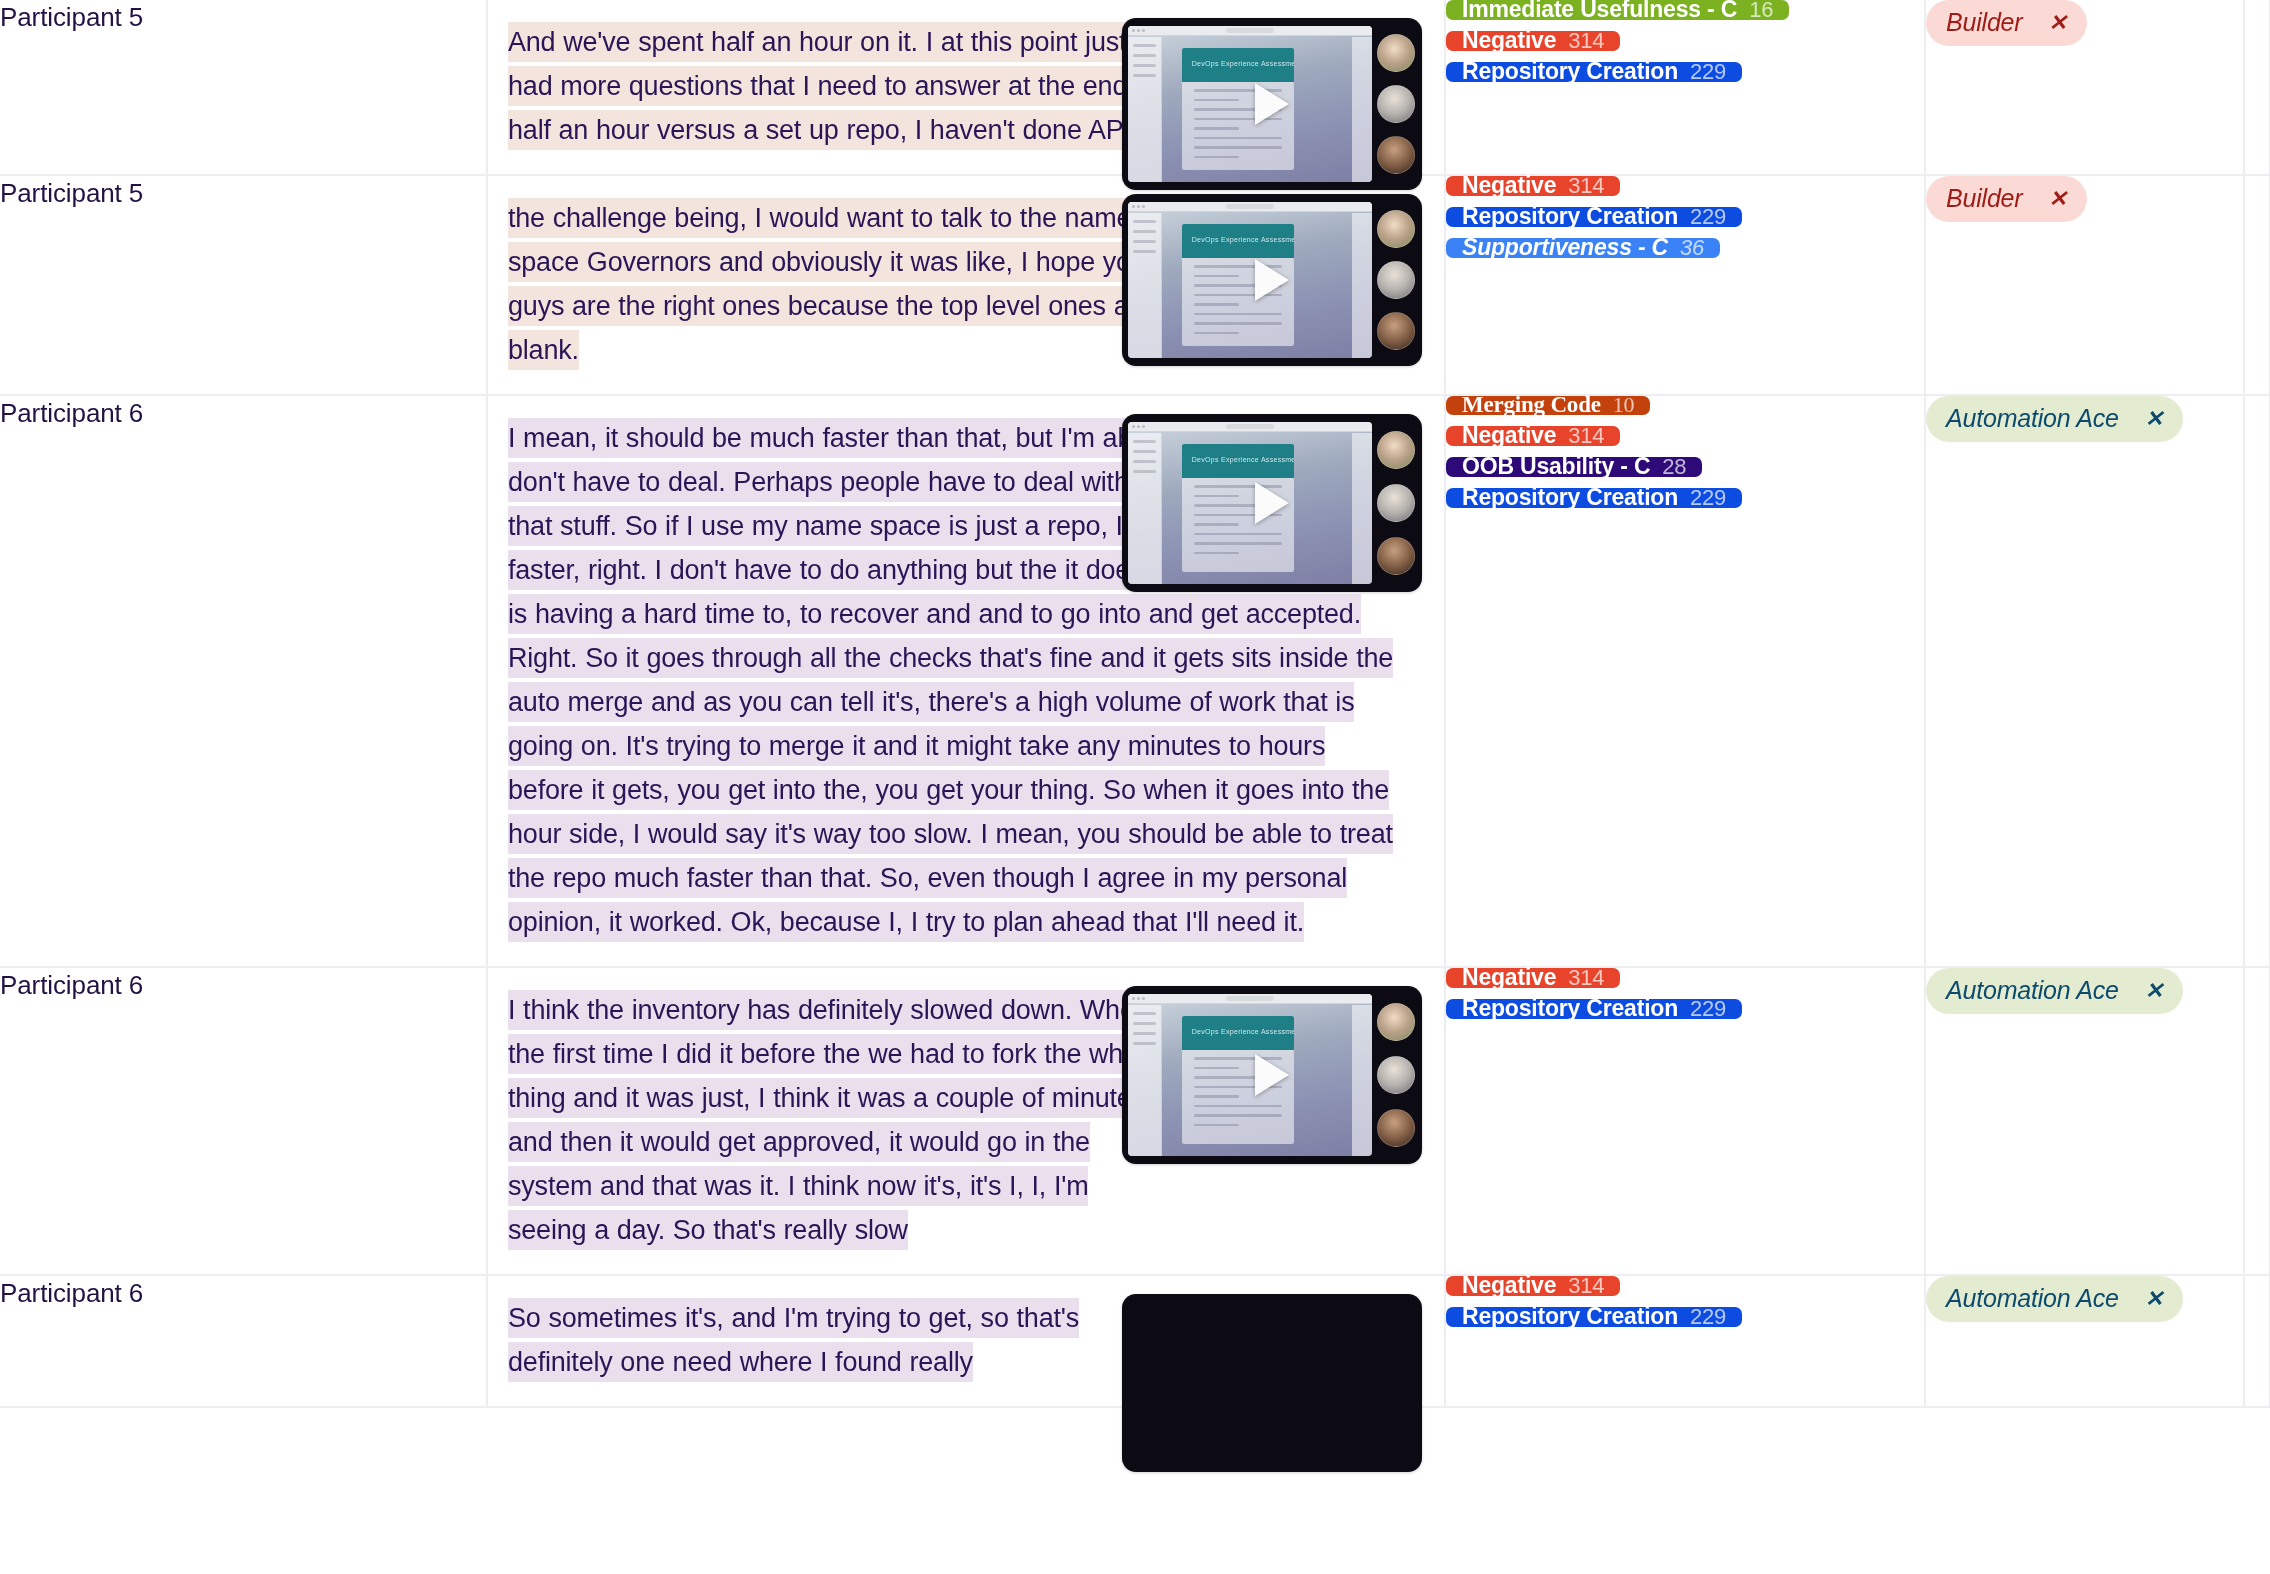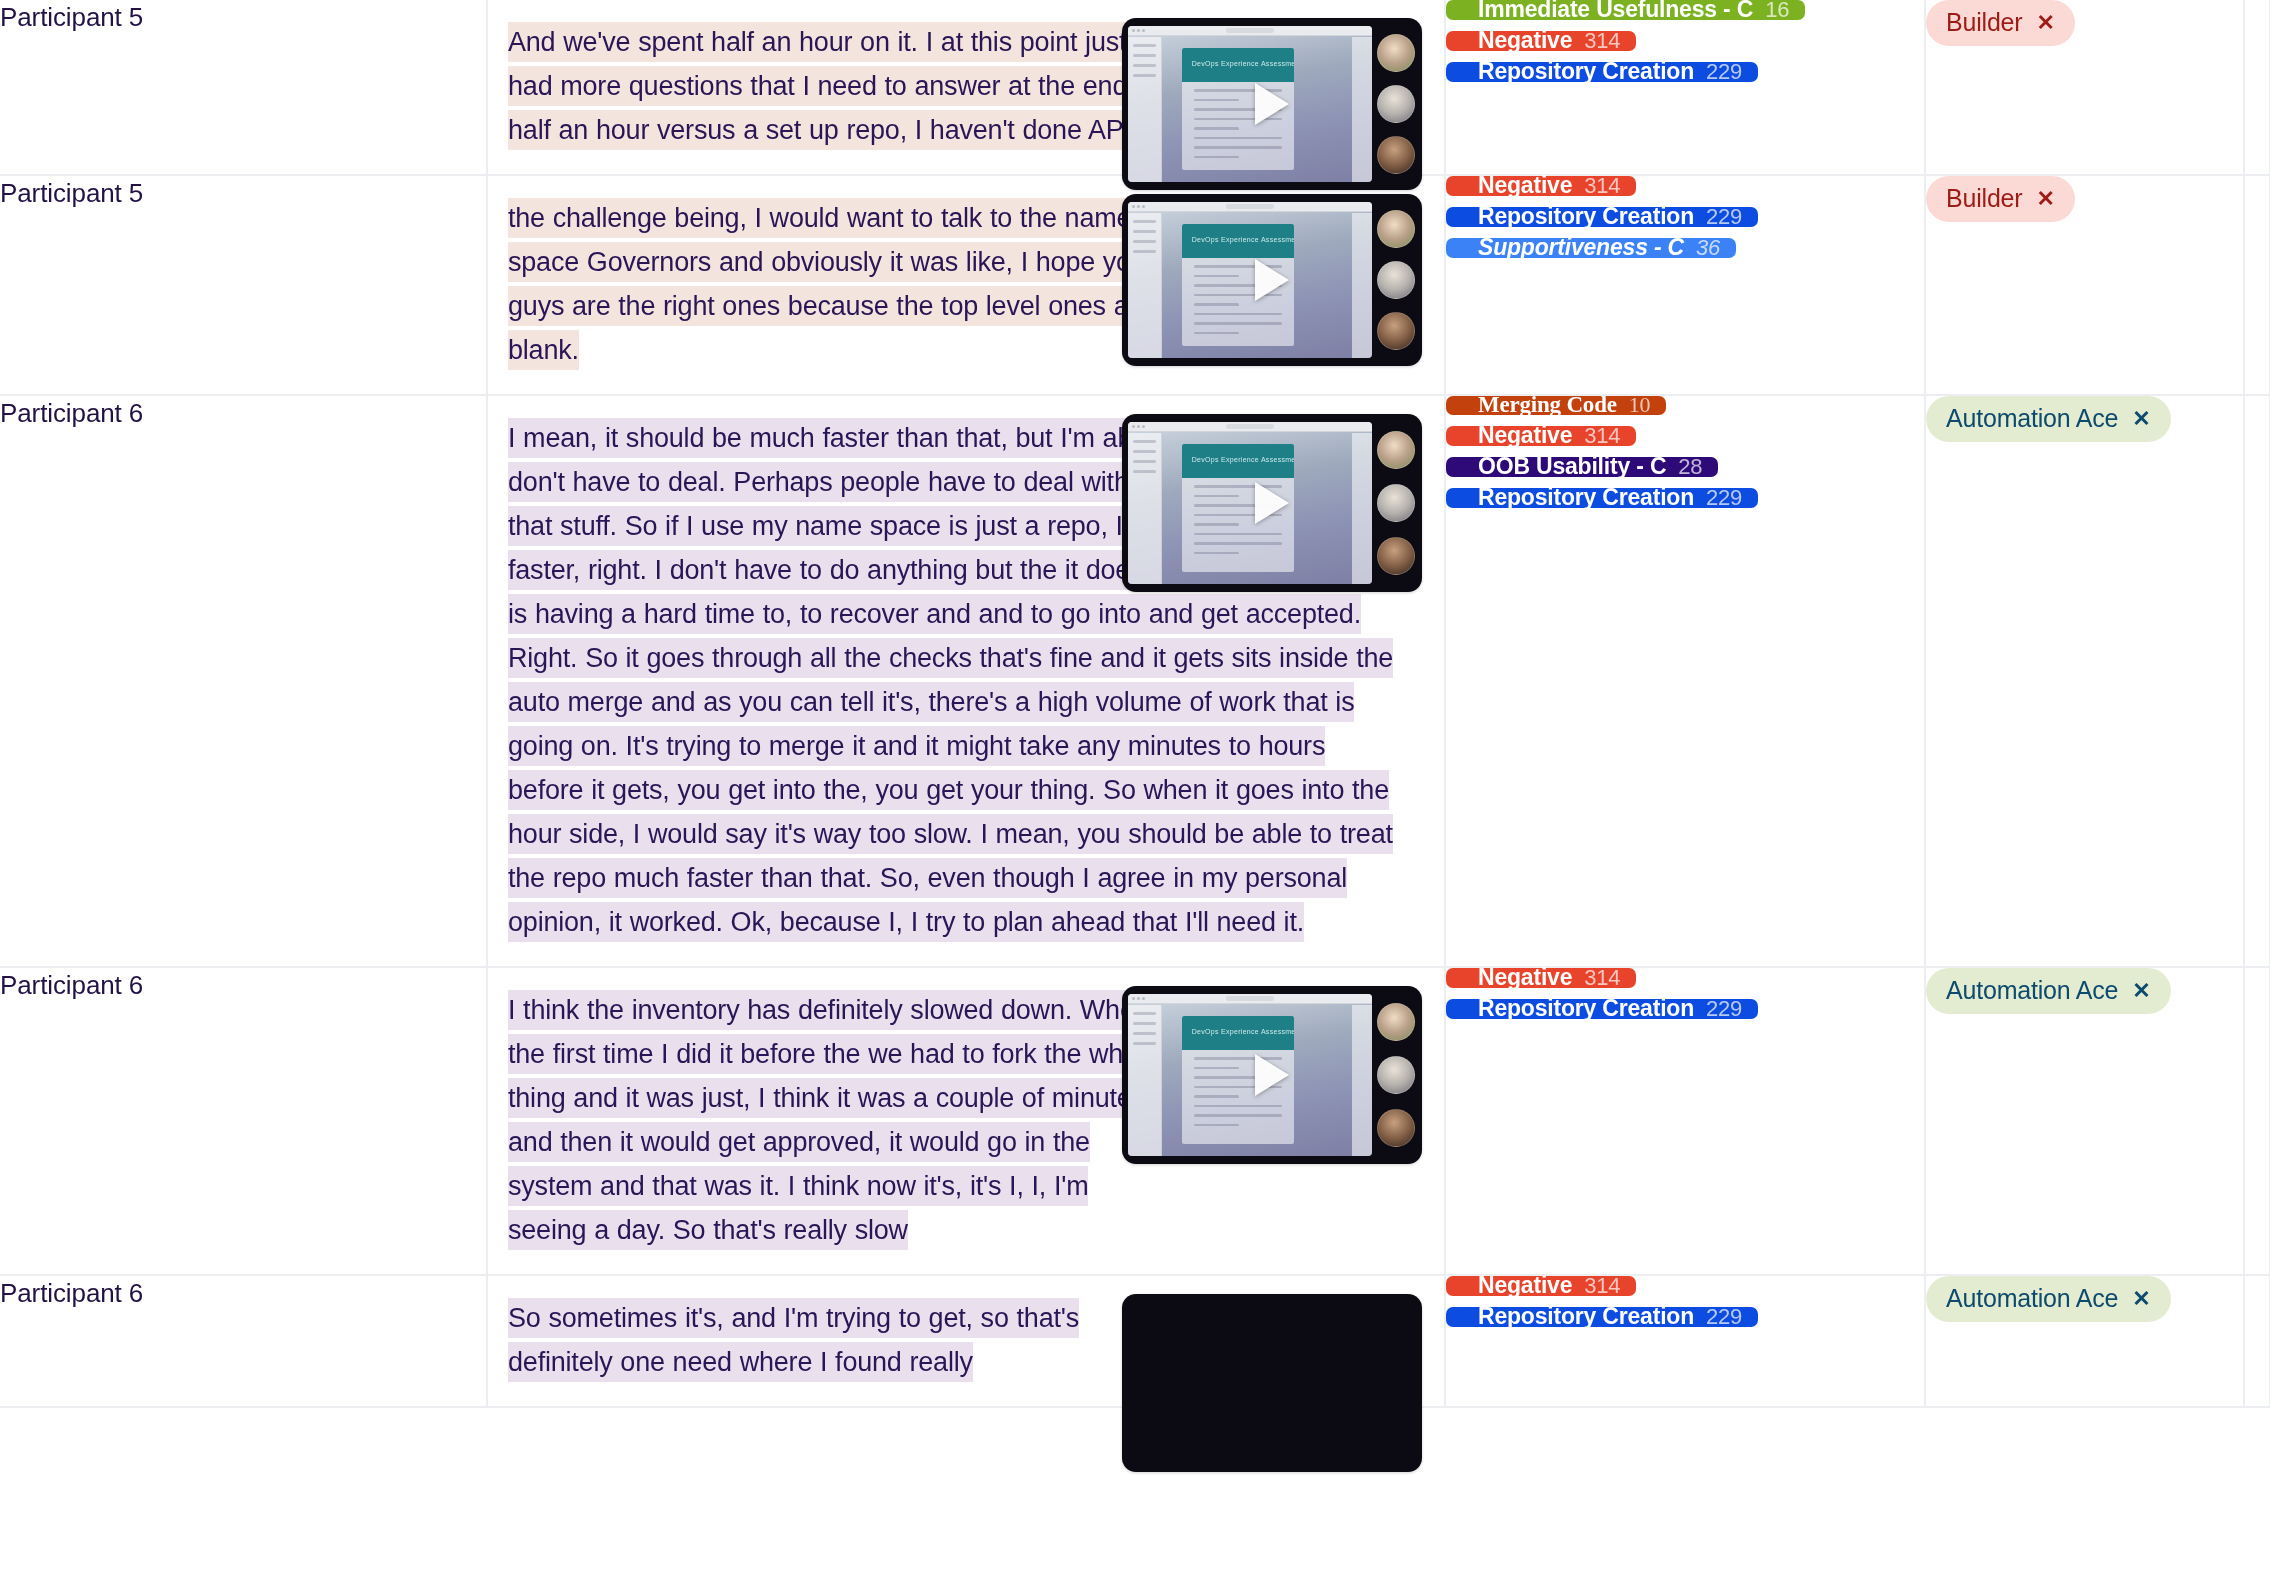--- a/index.html
+++ b/index.html
@@ -141,45 +141,46 @@
     z-index:5;
     filter: drop-shadow(0 1px 2px rgba(0,0,0,.35));
   }
 
   
   .tag {
     display: inline-flex;
     align-items: baseline;
     gap: 12px;
     border-radius: 7px;
-    padding: 9px 16px 10px 32px;
+    padding: 9px 16px 10px 16px;
     margin: 0 0 11px 0;
     font-size: 23px;
     font-weight: bold;
     color: #ffffff;
     letter-spacing: -0.2px;
     white-space: nowrap;
   }
   .tag .cnt {
     font-weight: normal;
     font-size: 22px;
     color: rgba(255,255,255,.70);
   }
   .tag-row { display: block; line-height: 0; }
 
   
   .persona {
     display: inline-flex;
     align-items: center;
-    gap: 14px;
+    gap: 26px;
     border-radius: 999px;
     padding: 8px 20px 9px 20px;
     font-size: 25px;
     letter-spacing: -0.2px;
     white-space: nowrap;
+    font-style: italic;
   }
   .persona .x {
     font-size: 22px;
     font-weight: bold;
     line-height: 1;
     cursor: pointer;
   }
   .persona.builder { background:#fbd9d4; color:#9e1b16; }
   .persona.ace     { background:#e3ecd0; color:#0c4a6e; }
 </style>

